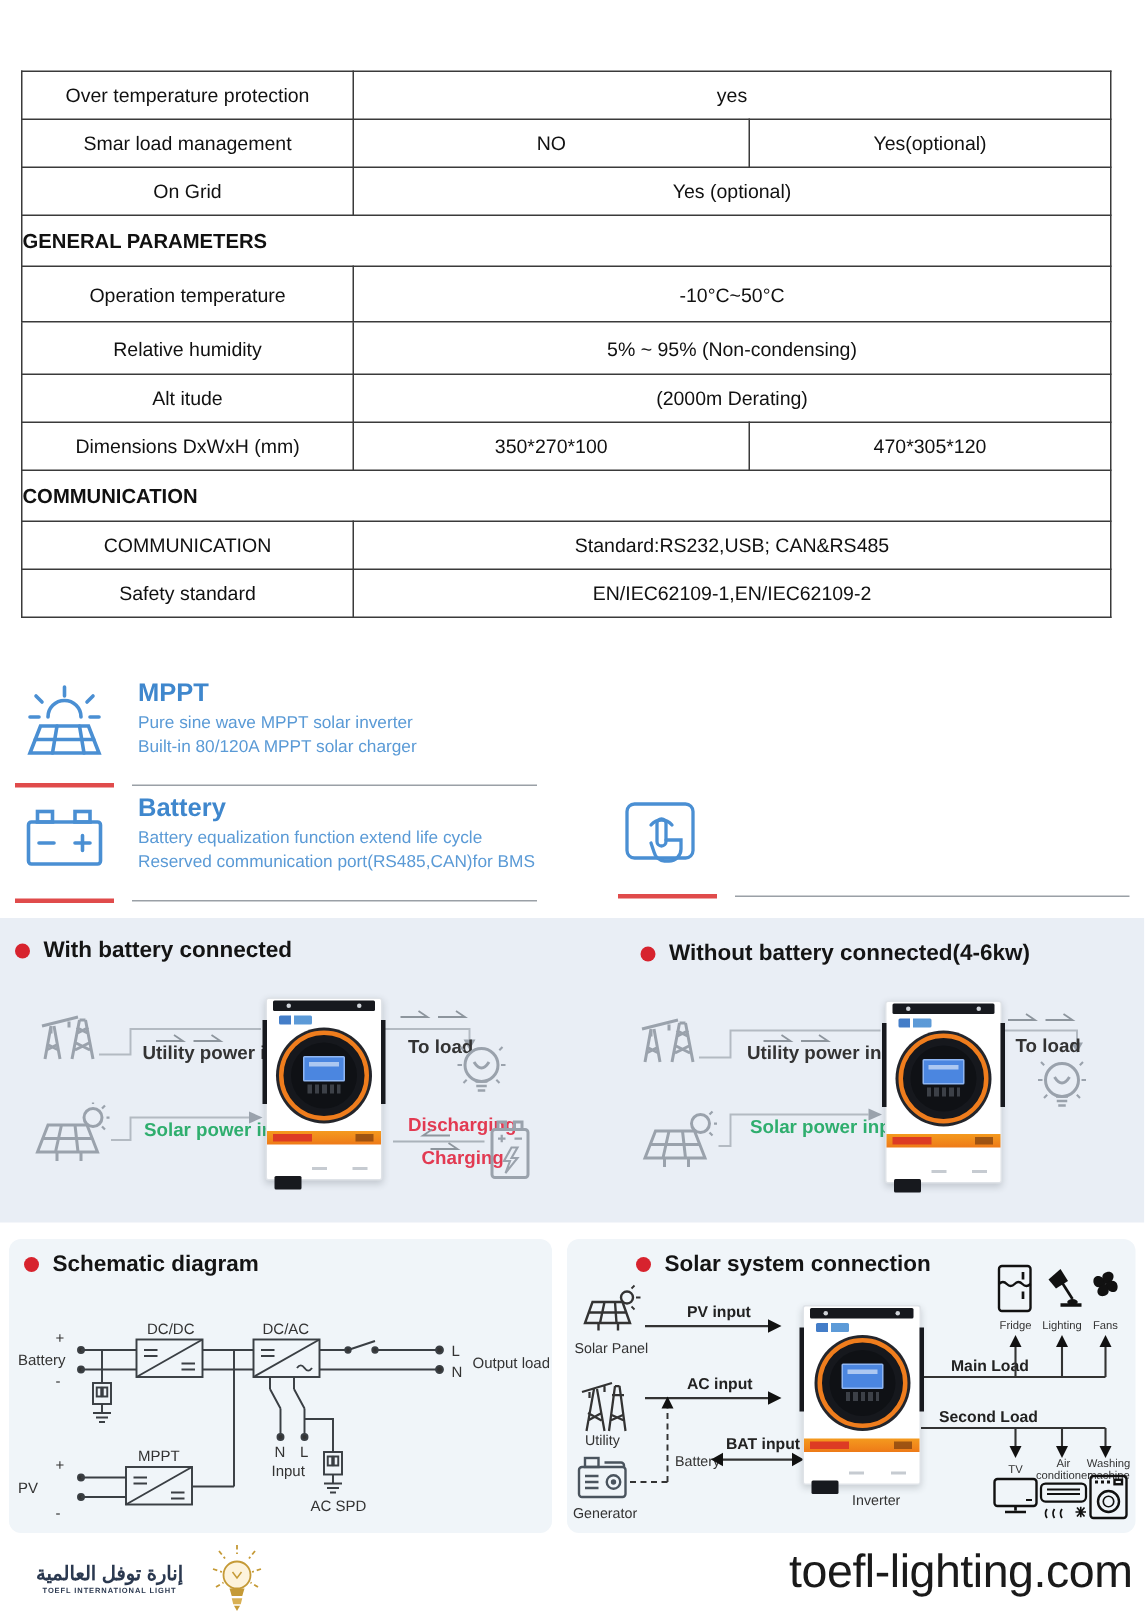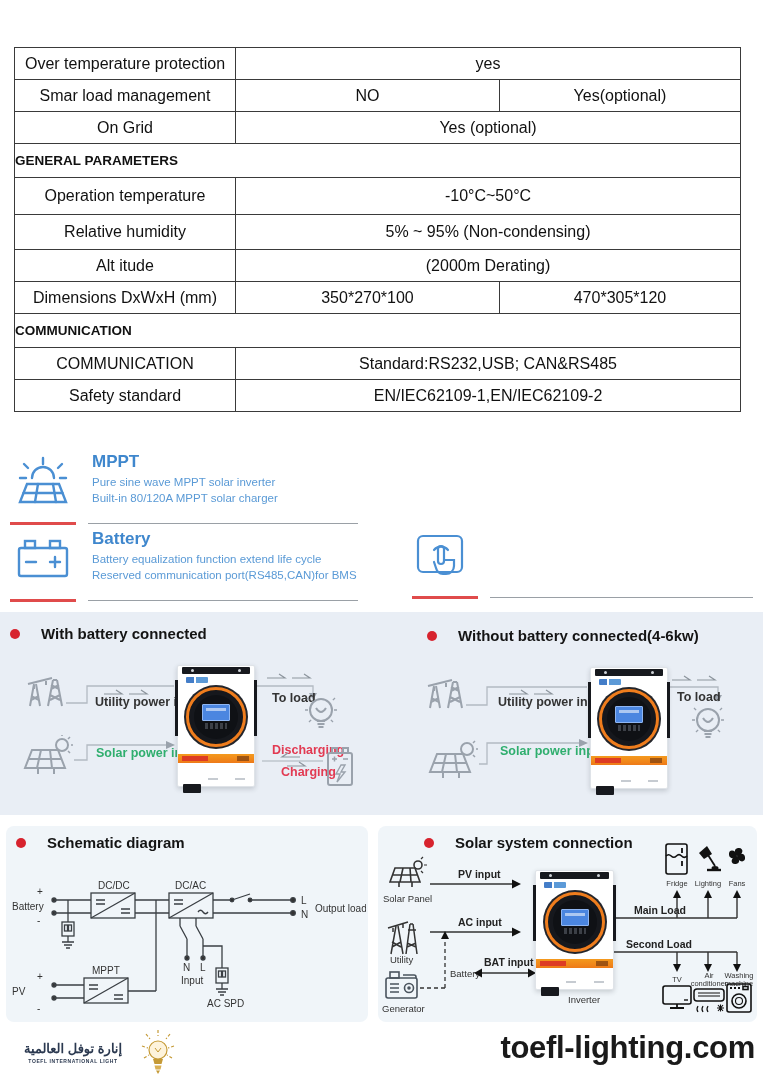--- a/index.html
+++ b/index.html
@@ -1,38 +1,38 @@
 <!DOCTYPE html>
 <html><head>
 <meta charset="utf-8">
 <style>
   html,body{margin:0;padding:0;background:#fff;}
   .page{position:relative;width:763px;height:1080px;background:#fff;overflow:hidden;
         font-family:"Liberation Sans",sans-serif;color:#111;}
 
   
   table.spec{position:absolute;left:14px;top:47px;width:726px;border-collapse:collapse;table-layout:fixed;}
-  table.spec td{border:1px solid #3a3a3a;font-size:16px;color:#111;text-align:center;padding:0 4px;}
+  table.spec td{border:1px solid #3a3a3a;font-size:13px;color:#111;text-align:center;padding:0 4px;}
   table.spec tr{height:32px;}
   table.spec tr.tall{height:37px;}
   table.spec tr.tall2{height:35px;}
   table.spec tr.hdr{height:34px;}
   table.spec tr.hdr td{text-align:left;font-weight:bold;font-size:13.5px;padding-left:0;}
 
   
   .feature{position:absolute;height:72px;}
   .feature .ficon{position:absolute;left:2px;top:2px;width:62px;height:58px;}
   .feature .ftext{position:absolute;left:82px;top:0;right:0;}
   .ftitle{font-size:17px;font-weight:bold;color:#3f87cd;margin:0 0 3px 0;}
   .fdesc{font-size:11.5px;color:#5a9ad6;line-height:1.35;}
   .frule .red{position:absolute;left:0;top:70px;width:66px;height:3px;background:#e04b4b;}
   .frule .gray{position:absolute;left:78px;right:4px;top:71px;height:1px;background:#9aa0a6;}
 
   
-  .sec-title{position:absolute;display:flex;align-items:center;gap:21px;font-size:15px;font-weight:bold;color:#141414;}
+  .sec-title{position:absolute;display:flex;align-items:center;gap:9px;font-size:15px;font-weight:bold;color:#141414;}
   .sec-title .dot{width:10px;height:10px;border-radius:50%;background:#d7232e;flex:0 0 auto;}
 
   
   .band{position:absolute;left:0;top:612px;width:763px;height:203px;background:#e9eef5;}
   .band svg{position:absolute;top:40px;}
 
   
   .panel{position:absolute;top:826px;height:196px;background:#f0f5f9;border-radius:8px;text-align:center;}
   .panel-left{left:6px;width:362px;}
   .panel-right{left:378px;width:379px;}
@@ -60,21 +60,21 @@
   .inv-foot{position:absolute;bottom:-7px;left:5px;width:18px;height:9px;background:#17191e;border-radius:1px;}
   .inv-dash{position:absolute;height:2px;background:#c6cbd1;}
   .inv-dash.d1{bottom:6px;left:30px;width:10px;}
   .inv-dash.d2{bottom:6px;right:9px;width:10px;}
 
   
   .footer-logo{position:absolute;left:24px;top:1028px;display:flex;align-items:center;gap:16px;}
   .logo-texts{display:flex;flex-direction:column;align-items:center;}
   .logo-ar{font-size:13px;font-weight:bold;color:#2b3950;direction:rtl;}
   .logo-en{font-size:5px;letter-spacing:.6px;color:#2b3950;margin-top:2px;font-weight:bold;}
-  .website{position:absolute;right:8px;top:1030px;font-size:31px;color:#1a1a1a;letter-spacing:-.3px;font-weight:bold;}
+  .website{position:absolute;right:8px;top:1030px;font-size:31px;color:#1a1a1a;letter-spacing:-.3px;}
 
   svg text{font-family:"Liberation Sans",sans-serif;}
   .lbl{font-size:12.5px;font-weight:600;fill:#333;}
   .lbl-green{font-size:12.5px;font-weight:600;fill:#2fae6e;}
   .lbl-red{font-size:12.5px;font-weight:700;fill:#e23a52;}
   .slbl{font-size:9.5px;fill:#333;}
   .slbl-b{font-size:10.5px;font-weight:600;fill:#222;}
   .tiny{font-size:7.5px;fill:#333;}
   .schx{font-size:10px;fill:#333;}
 </style>

